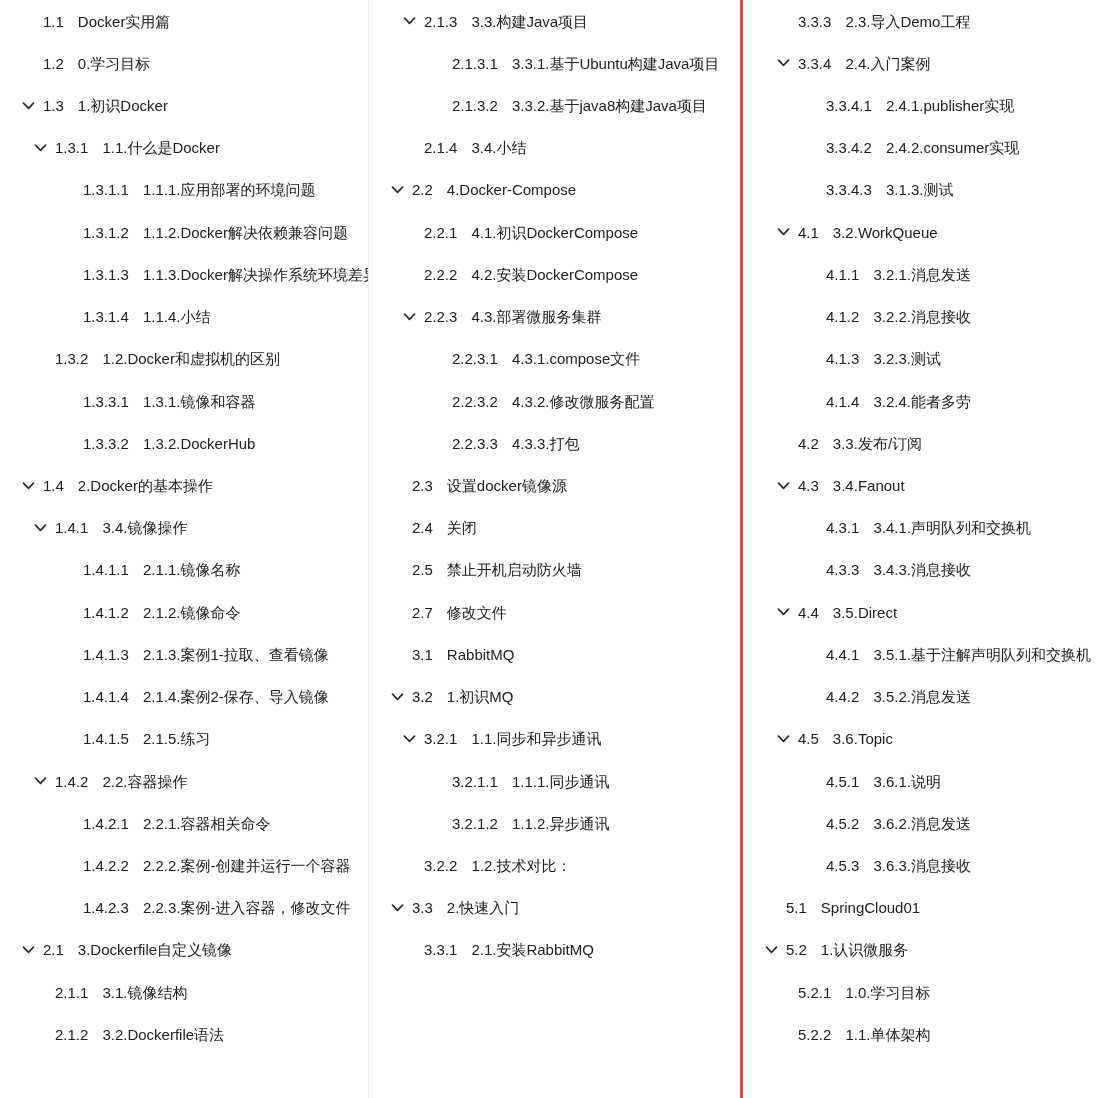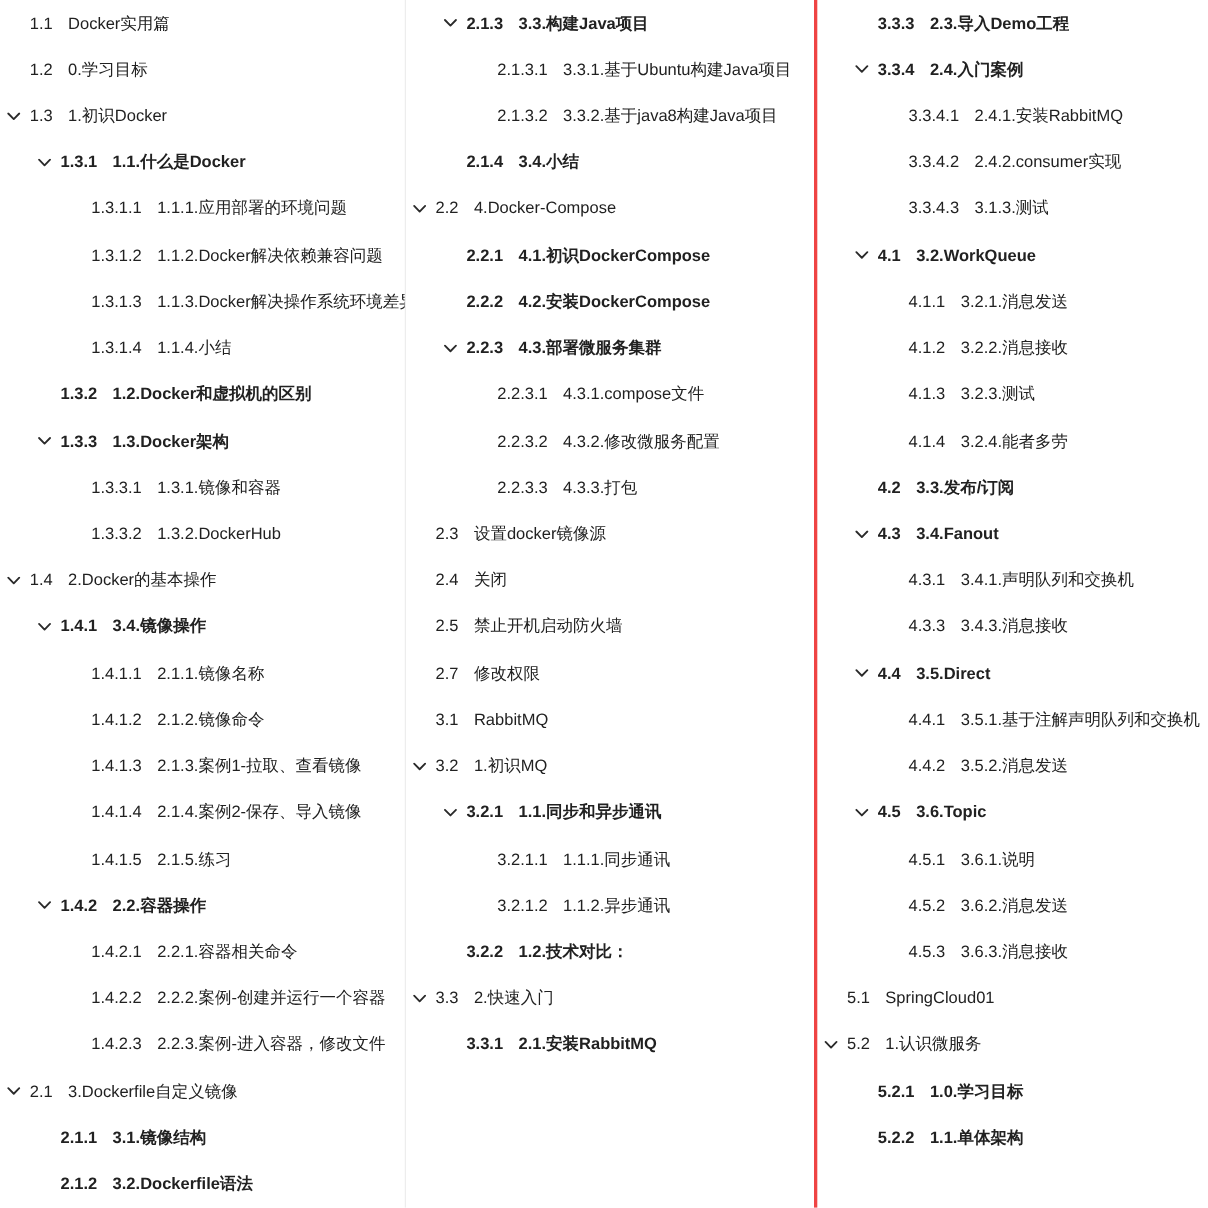--- a/index.html
+++ b/index.html
@@ -29,22 +29,22 @@
   .col3 { width: 400px; border-left: 3px solid #ef4444; }
   .row {
     display: flex;
     align-items: center;
     height: 42.23px;
     white-space: nowrap;
     font-size: 15px;
     line-height: 1;
     cursor: default;
   }
-  .lvl1 { padding-left: 6px; }
-  .lvl2 { padding-left: 34px; font-weight: bold; }
+  .lvl1 { padding-left: 22px; }
+  .lvl2 { padding-left: 34px; }
   .lvl3 { padding-left: 62px; text-align: right; }
   .chev {
     width: 21px;
     flex: none;
     display: inline-flex;
     align-items: center;
     color: #2b2b2b;
   }
   .chev svg { display: block; }
   .num {
@@ -106,29 +106,20 @@
       <div class="row lvl3">
         <span class="chev"></span>
         <span class="num">1.3.1.4</span>
         <span class="title">1.1.4.小结</span>
       </div>
       <div class="row lvl2">
         <span class="chev"></span>
         <span class="num">1.3.2</span>
         <span class="title">1.2.Docker和虚拟机的区别</span>
       </div>
-      <div class="row lvl2">
-        <span class="chev">
-          <svg width="13" height="8" viewBox="0 0 13 8">
-            <path d="M1.5 1.2 L6.5 6.3 L11.5 1.2" fill="none" stroke="currentColor" stroke-width="1.7" stroke-linecap="round" stroke-linejoin="round"></path>
-          </svg>
-        </span>
-        <span class="num">1.3.3</span>
-        <span class="title">1.3.Docker架构</span>
-      </div>
       <div class="row lvl3">
         <span class="chev"></span>
         <span class="num">1.3.3.1</span>
         <span class="title">1.3.1.镜像和容器</span>
       </div>
       <div class="row lvl3">
         <span class="chev"></span>
         <span class="num">1.3.3.2</span>
         <span class="title">1.3.2.DockerHub</span>
       </div>
@@ -298,21 +289,21 @@
         <span class="title">关闭</span>
       </div>
       <div class="row lvl1">
         <span class="chev"></span>
         <span class="num">2.5</span>
         <span class="title">禁止开机启动防火墙</span>
       </div>
       <div class="row lvl1">
         <span class="chev"></span>
         <span class="num">2.7</span>
-        <span class="title">修改权限</span>
+        <span class="title">修改文件</span>
       </div>
       <div class="row lvl1">
         <span class="chev"></span>
         <span class="num">3.1</span>
         <span class="title">RabbitMQ</span>
       </div>
       <div class="row lvl1">
         <span class="chev">
           <svg width="13" height="8" viewBox="0 0 13 8">
             <path d="M1.5 1.2 L6.5 6.3 L11.5 1.2" fill="none" stroke="currentColor" stroke-width="1.7" stroke-linecap="round" stroke-linejoin="round"></path>
@@ -371,21 +362,21 @@
           <svg width="13" height="8" viewBox="0 0 13 8">
             <path d="M1.5 1.2 L6.5 6.3 L11.5 1.2" fill="none" stroke="currentColor" stroke-width="1.7" stroke-linecap="round" stroke-linejoin="round"></path>
           </svg>
         </span>
         <span class="num">3.3.4</span>
         <span class="title">2.4.入门案例</span>
       </div>
       <div class="row lvl3">
         <span class="chev"></span>
         <span class="num">3.3.4.1</span>
-        <span class="title">2.4.1.安装RabbitMQ</span>
+        <span class="title">2.4.1.publisher实现</span>
       </div>
       <div class="row lvl3">
         <span class="chev"></span>
         <span class="num">3.3.4.2</span>
         <span class="title">2.4.2.consumer实现</span>
       </div>
       <div class="row lvl3">
         <span class="chev"></span>
         <span class="num">3.3.4.3</span>
         <span class="title">3.1.3.测试</span>

